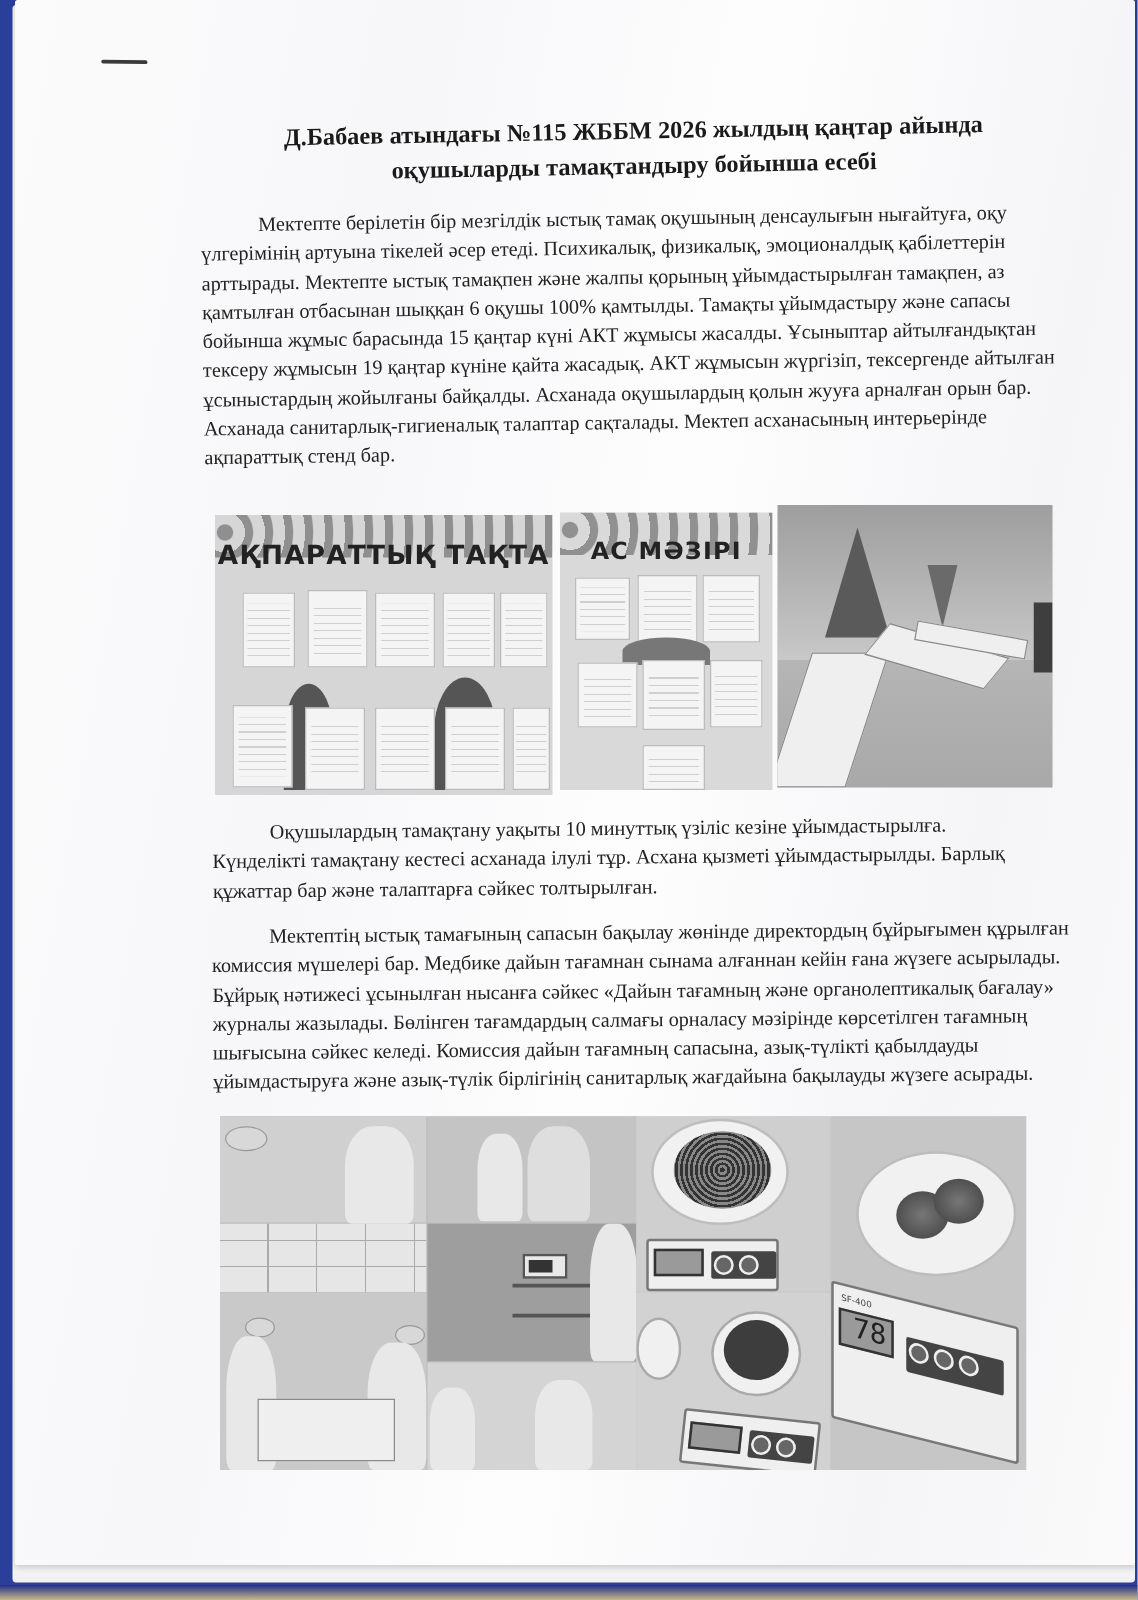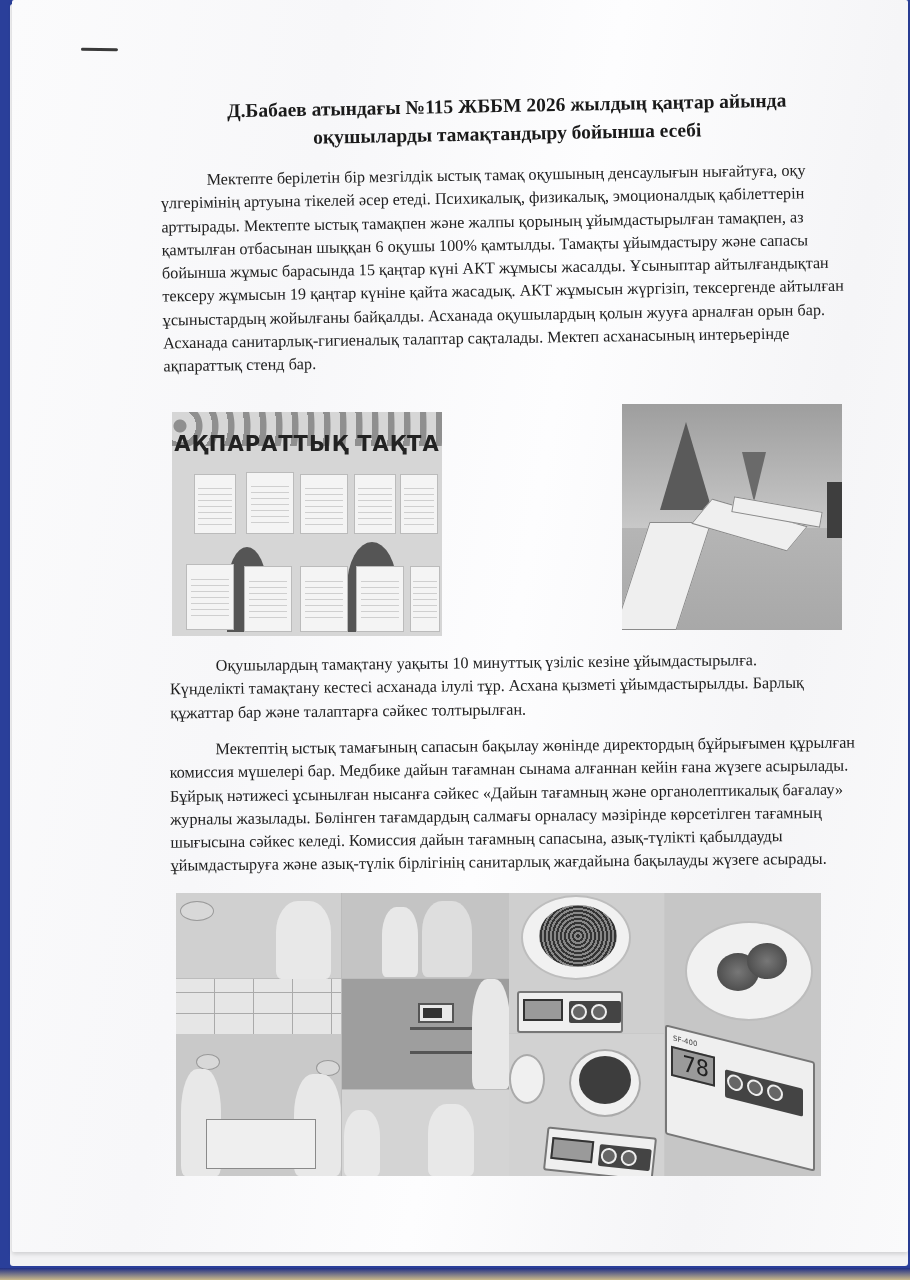--- a/index.html
+++ b/index.html
@@ -148,20 +148,32 @@
     <div class="doc" style="left:228px;top:62px;width:38px;height:60px;"></div>
     <div class="dark-arch" style="left:55px;top:135px;width:40px;height:85px;"></div>
     <div class="dark-arch" style="left:175px;top:130px;width:50px;height:90px;"></div>
     <div class="doc" style="left:14px;top:152px;width:48px;height:66px;"></div>
     <div class="doc" style="left:72px;top:154px;width:48px;height:66px;"></div>
     <div class="doc" style="left:128px;top:154px;width:48px;height:66px;"></div>
     <div class="doc" style="left:184px;top:154px;width:48px;height:66px;"></div>
     <div class="doc" style="left:238px;top:154px;width:30px;height:66px;"></div>
   </div>
 
+  <div class="photo ph-menu">
+    <div class="garland"></div>
+    <div class="board-title" style="font-size:19px;">АС МӘЗІРІ</div>
+    <div class="doc" style="left:12px;top:52px;width:44px;height:50px;"></div>
+    <div class="doc" style="left:62px;top:50px;width:48px;height:54px;"></div>
+    <div class="doc" style="left:114px;top:50px;width:46px;height:54px;"></div>
+    <div class="dark-arch" style="left:50px;top:100px;width:70px;height:22px;background:#777;"></div>
+    <div class="doc" style="left:14px;top:120px;width:48px;height:52px;"></div>
+    <div class="doc" style="left:66px;top:118px;width:50px;height:56px;"></div>
+    <div class="doc" style="left:120px;top:118px;width:42px;height:54px;"></div>
+    <div class="doc" style="left:66px;top:186px;width:50px;height:36px;"></div>
+  </div>
 
   <div class="photo ph-canteen">
     <div class="canteen-wall"></div>
     <div class="canteen-floor"></div>
     <div class="triangle" style="left:38px;top:18px;"></div>
     <div class="pennant" style="left:120px;top:48px;"></div>
     <div class="door" style="left:205px;top:78px;width:15px;height:56px;"></div>
     <div class="table-top" style="left:10px;top:118px;width:62px;height:108px;transform:skewX(-18deg);"></div>
     <div class="table-top" style="left:70px;top:108px;width:115px;height:26px;transform:skewX(-30deg) rotate(14deg);"></div>
     <div class="table-top" style="left:110px;top:100px;width:90px;height:16px;transform:rotate(10deg);"></div>

